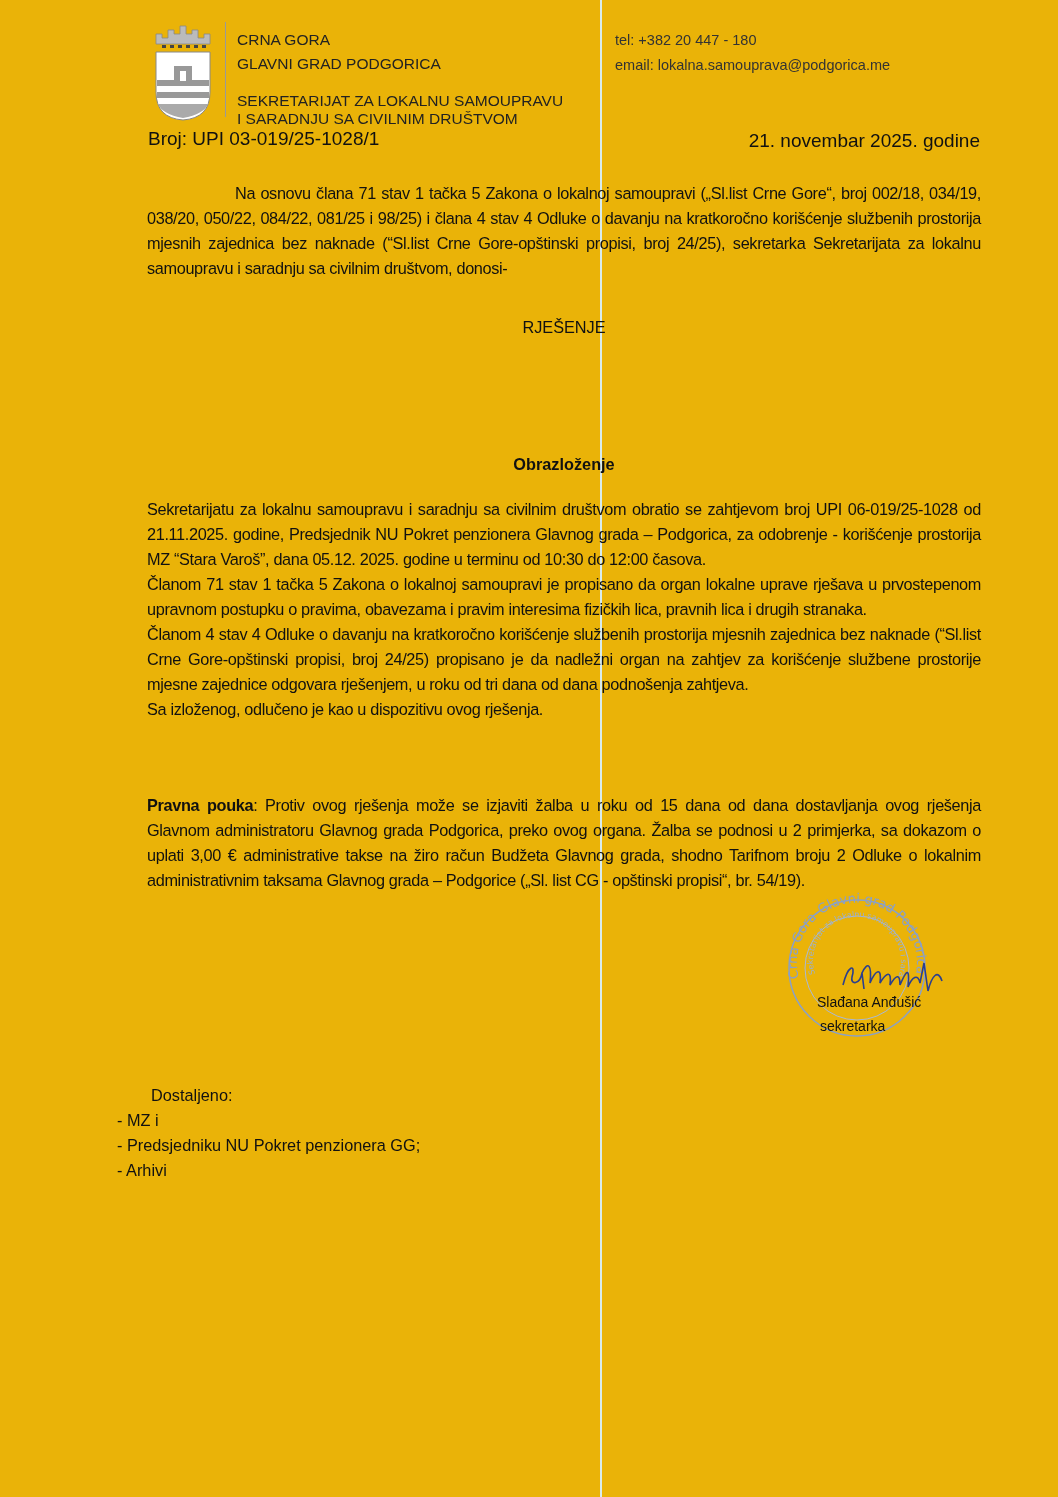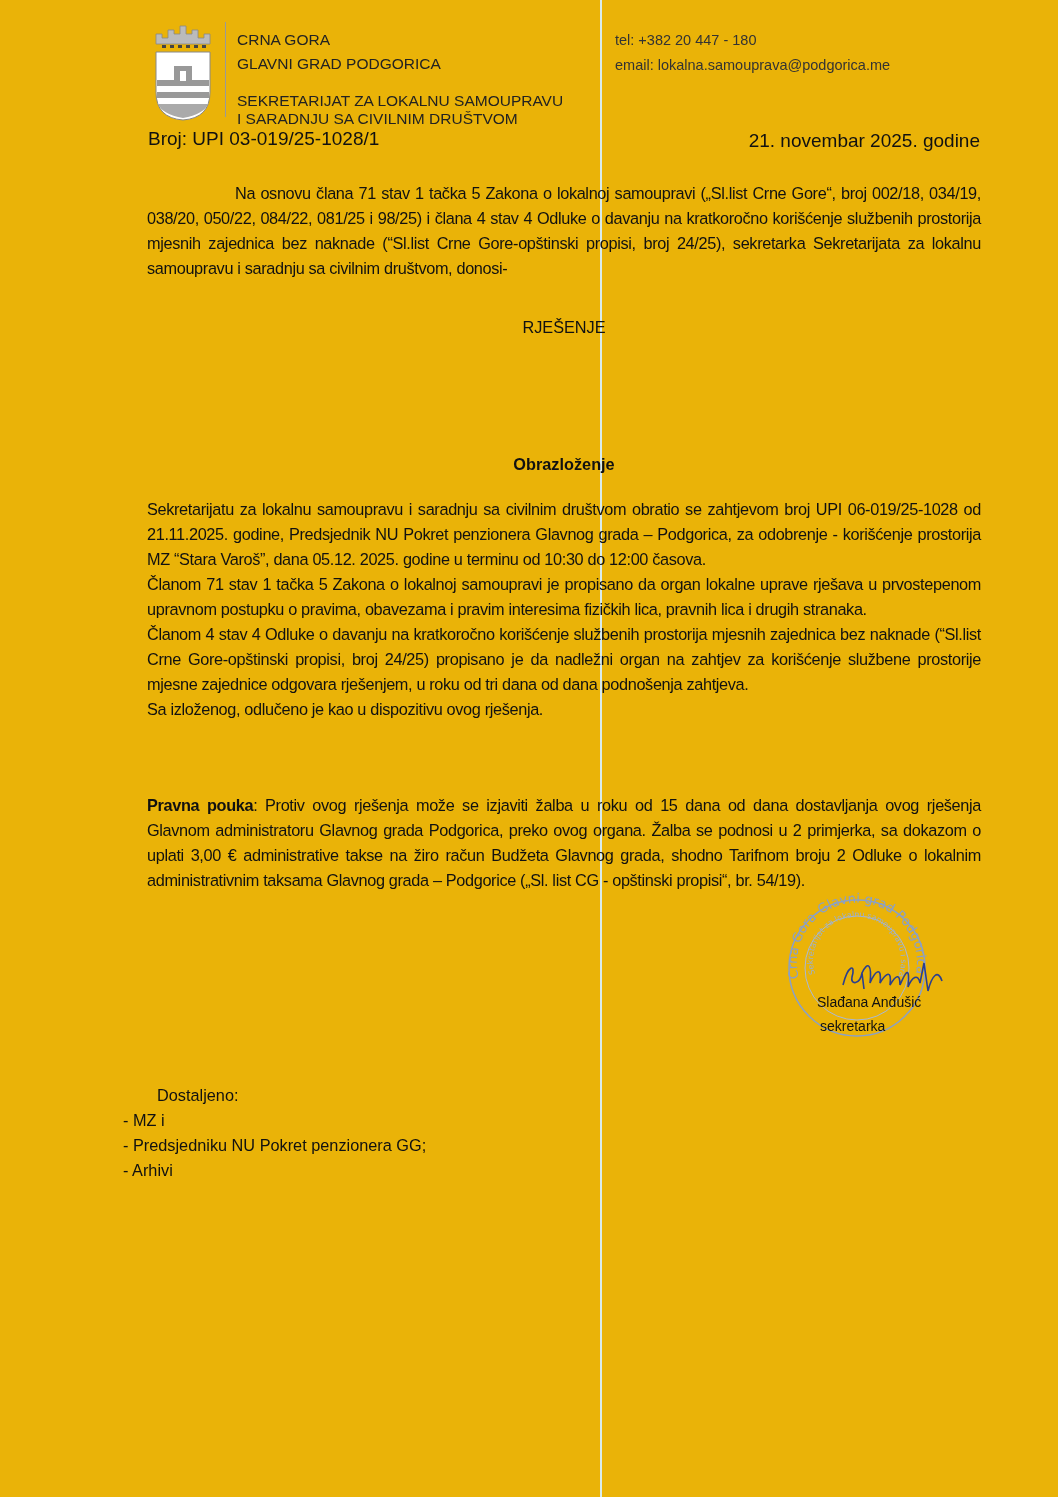--- a/index.html
+++ b/index.html
@@ -21,21 +21,21 @@
   .h-rjesenje { top: 318px; text-align: center; }
   .p2 { top: 364px; text-indent: 62px; }
   .h-obr { top: 455px; font-weight: bold; }
   .p3 { top: 497px; }
   .p4 { top: 793px; }
   b { font-weight: bold; }
   .stamp { position: absolute; left: 775px; top: 890px; width: 165px; height: 150px; }
   .signer { position: absolute; left: 817px; top: 990px; font-family: "Liberation Sans", sans-serif; font-size: 14px; color: #111; line-height: 24px; }
   .signer .role { padding-left: 3px; }
   .sig { position: absolute; left: 838px; top: 955px; width: 110px; height: 40px; }
-  .dostav { position: absolute; left: 117px; top: 1083px; font-family: "Liberation Sans", sans-serif; font-size: 16.3px; color: #111; line-height: 25px; margin-left: 6px; }
+  .dostav { position: absolute; left: 117px; top: 1083px; font-family: "Liberation Sans", sans-serif; font-size: 16.3px; color: #111; line-height: 25px; }
   .dostav .lbl { padding-left: 34px; }
 </style>
 </head>
 <body>
 
 <div class="page">
   <div class="crease"></div>
 
   <svg class="crest" viewBox="0 0 62 100">
     <g fill="#bbb" stroke="#888" stroke-width="0.8">

